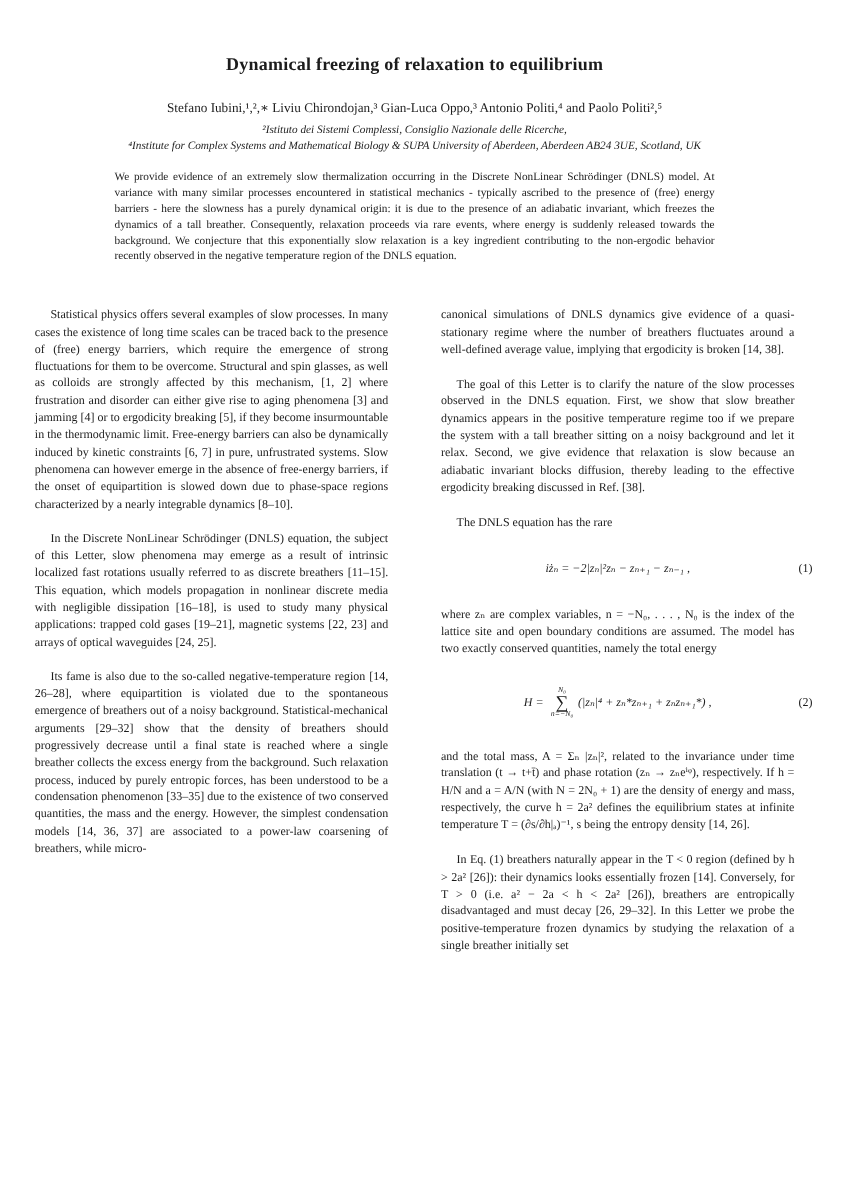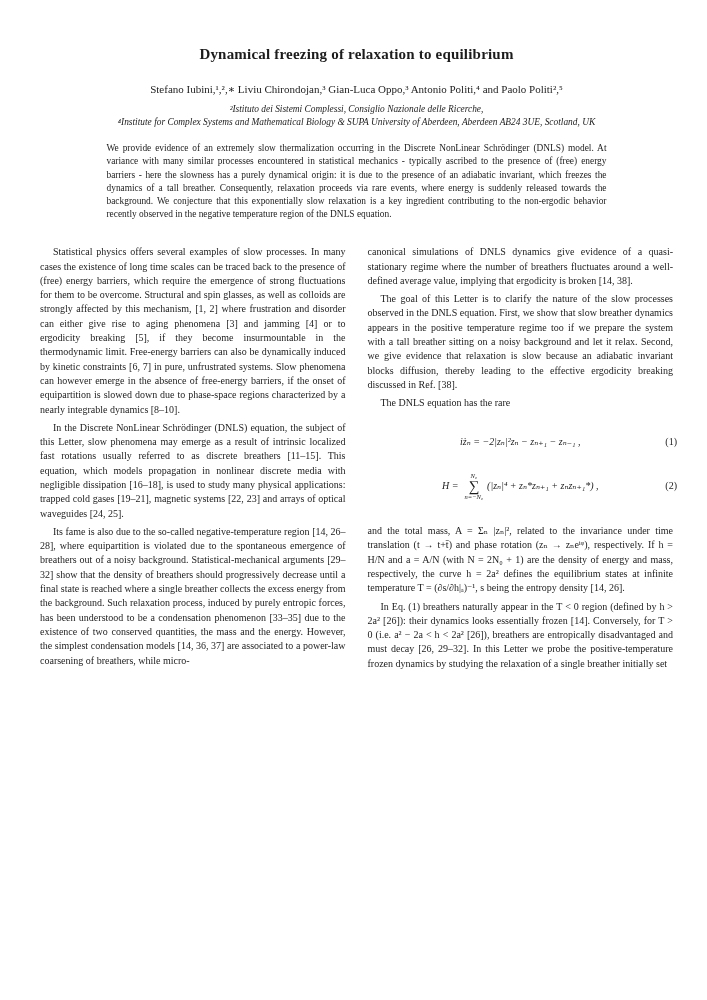--- a/index.html
+++ b/index.html
@@ -1,18 +1,18 @@
 <!DOCTYPE html>
 <html><head>
 <meta charset="utf-8">
 <style>
   html,body { margin:0; padding:0; background:#e8e8e8; }
   .page {
     width:707px; height:1000px; margin:0 auto; background:#ffffff;
-    box-sizing:border-box; padding:46px 30px 0 36px; overflow:hidden;
+    box-sizing:border-box; padding:46px 30px 0 14px; overflow:hidden;
     font-family:"Liberation Serif","DejaVu Serif","DejaVu Sans",serif;
     color:#1c1c1c;
   }
   .title {
     text-align:center; font-weight:bold; font-size:15px; letter-spacing:0.2px;
     margin:0 0 20px 0;
   }
   .authors {
     text-align:center; font-size:11px; margin:0 0 7px 0;
   }
@@ -20,21 +20,21 @@
     text-align:center; font-style:italic; font-size:9.4px; line-height:1.4;
     margin:0 0 13px 0;
   }
   .affil-line { white-space:nowrap; }
   .abstract {
     width:500px; margin:0 auto 20px auto; text-align:justify;
     font-size:9.4px; line-height:1.4;
   }
   .columns { display:flex; gap:14px; }
   .col { flex:1 1 0; min-width:0; text-align:justify; font-size:10px; line-height:1.43; }
-  .para { margin:4px; text-indent:13px; }
+  .para { margin:15px; text-indent:13px; }
   .para.cont { text-indent:0; }
   .eq {
     position:relative; display:flex; justify-content:center; align-items:center;
     margin:24px 0; font-size:10px; font-style:italic;
   }
   .eq .eqnum { position:absolute; right:0; font-style:normal; }
   .sum { display:inline-flex; flex-direction:column; align-items:center; line-height:1; margin:0 4px; font-style:normal; }
   .sum .lim { font-size:6.5px; font-style:italic; }
   .sum .sigma { font-size:15px; line-height:0.95; }
   .eq .lhs { margin-right:2px; }
@@ -66,20 +66,21 @@
     <div class="col">
       <p class="para cont">canonical simulations of DNLS dynamics give evidence of a quasi-stationary regime where the number of breathers fluctuates around a well-defined average value, implying that ergodicity is broken [14, 38].</p>
       <p class="para">The goal of this Letter is to clarify the nature of the slow processes observed in the DNLS equation. First, we show that slow breather dynamics appears in the positive temperature regime too if we prepare the system with a tall breather sitting on a noisy background and let it relax. Second, we give evidence that relaxation is slow because an adiabatic invariant blocks diffusion, thereby leading to the effective ergodicity breaking discussed in Ref. [38].</p>
       <p class="para">The DNLS equation has the rare</p>
 
       <div class="eq">
         <span>iżₙ = −2|zₙ|²zₙ − zₙ₊₁ − zₙ₋₁ ,</span>
         <span class="eqnum">(1)</span>
       </div>
 
+      <p class="para cont">where zₙ are complex variables, n = −N₀, . . . , N₀ is the index of the lattice site and open boundary conditions are assumed. The model has two exactly conserved quantities, namely the total energy</p>
 
       <div class="eq">
         <span class="lhs">H =</span>
         <span class="sum">
           <span class="lim">N₀</span>
           <span class="sigma">∑</span>
           <span class="lim">n=−N₀</span>
         </span>
         <span>(|zₙ|⁴ + zₙ*zₙ₊₁ + zₙzₙ₊₁*) ,</span>
         <span class="eqnum">(2)</span>

